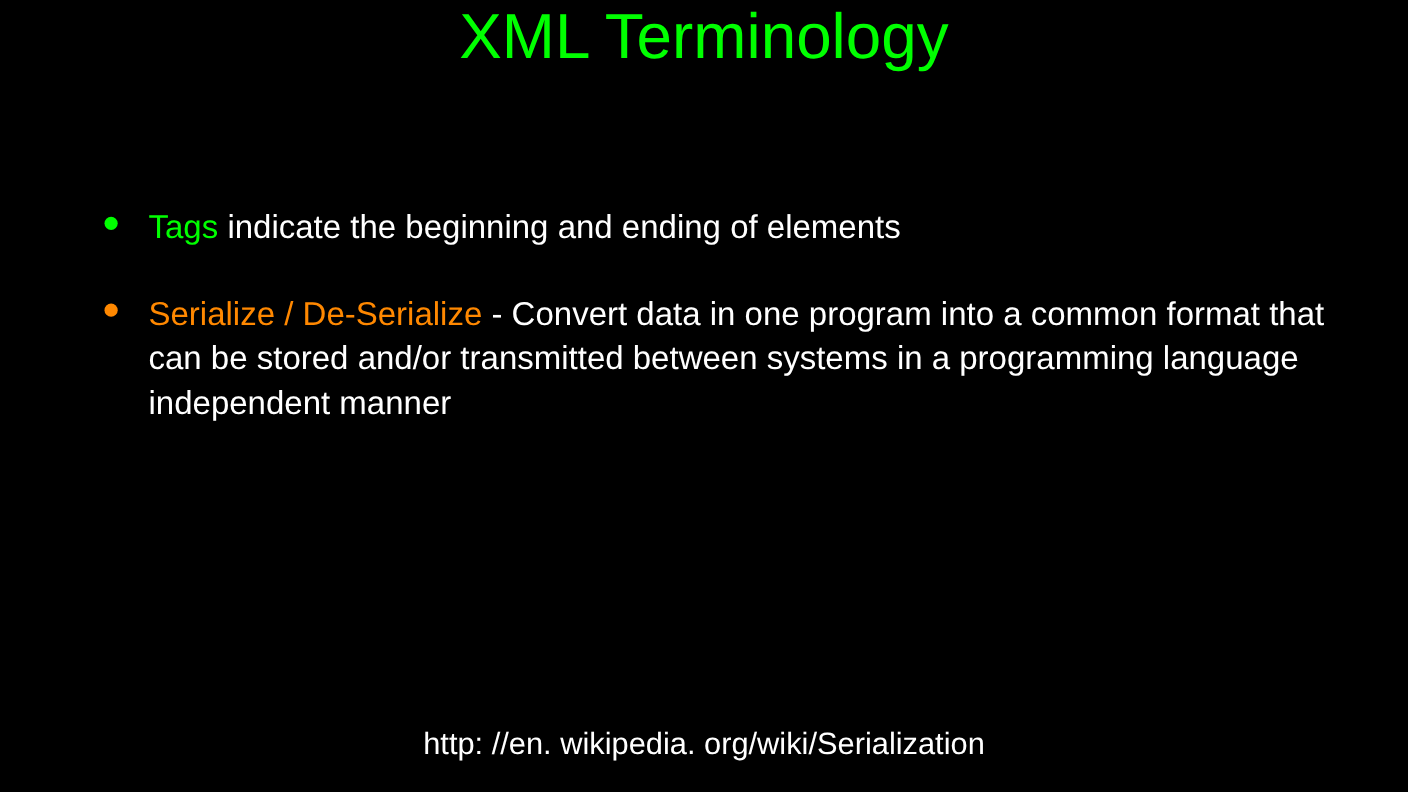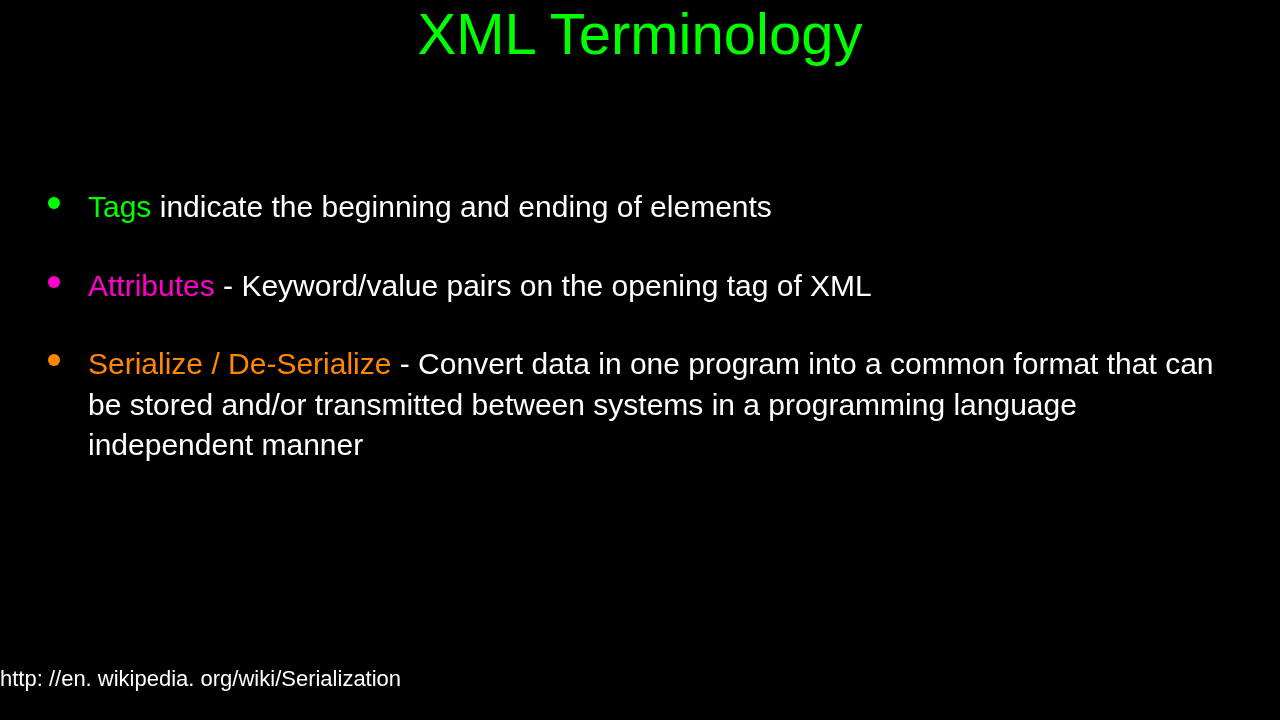--- a/index.html
+++ b/index.html
@@ -17,23 +17,23 @@
       position: relative;
     }
     .slide-title {
       text-align: center;
       font-size: 58px;
       color: #00ff00;
       font-weight: normal;
       padding-bottom: 40px;
     }
     .content {
+      padding-left: 95px;
       padding-right: 60px;
       padding-top: 80px;
-      margin-left: 48px;
     }
     .bullet-item {
       display: flex;
       align-items: flex-start;
       margin-bottom: 38px;
     }
     .bullet-dot {
       width: 12px;
       height: 12px;
       border-radius: 50%;
@@ -62,44 +62,39 @@
     .dot-magenta {
       background-color: #ff00cc;
     }
     .dot-orange {
       background-color: #ff8800;
     }
     .footer-link {
       position: absolute;
       bottom: 28px;
       width: 100%;
-      font-size: 22px;
+      text-align: center;
+      font-size: 28px;
       color: #ffffff;
     }
   </style>
 </head>
 <body>
 
 <h1 class="slide-title">XML Terminology</h1>
 
 <div class="content">
 
   <div class="bullet-item">
     <div class="bullet-dot dot-green"></div>
     <div class="bullet-text">
       <span class="term-green">Tags</span><span> indicate the beginning and ending of elements</span>
     </div>
   </div>
 
-  <div class="bullet-item">
-    <div class="bullet-dot dot-magenta"></div>
-    <div class="bullet-text">
-      <span class="term-magenta">Attributes</span><span> - Keyword/value pairs on the opening tag of XML</span>
-    </div>
-  </div>
 
   <div class="bullet-item">
     <div class="bullet-dot dot-orange"></div>
     <div class="bullet-text">
       <span class="term-orange">Serialize / De-Serialize</span><span> - Convert data in one program into a common format that can be stored and/or transmitted between systems in a programming language independent manner</span>
     </div>
   </div>
 
 </div>
 

